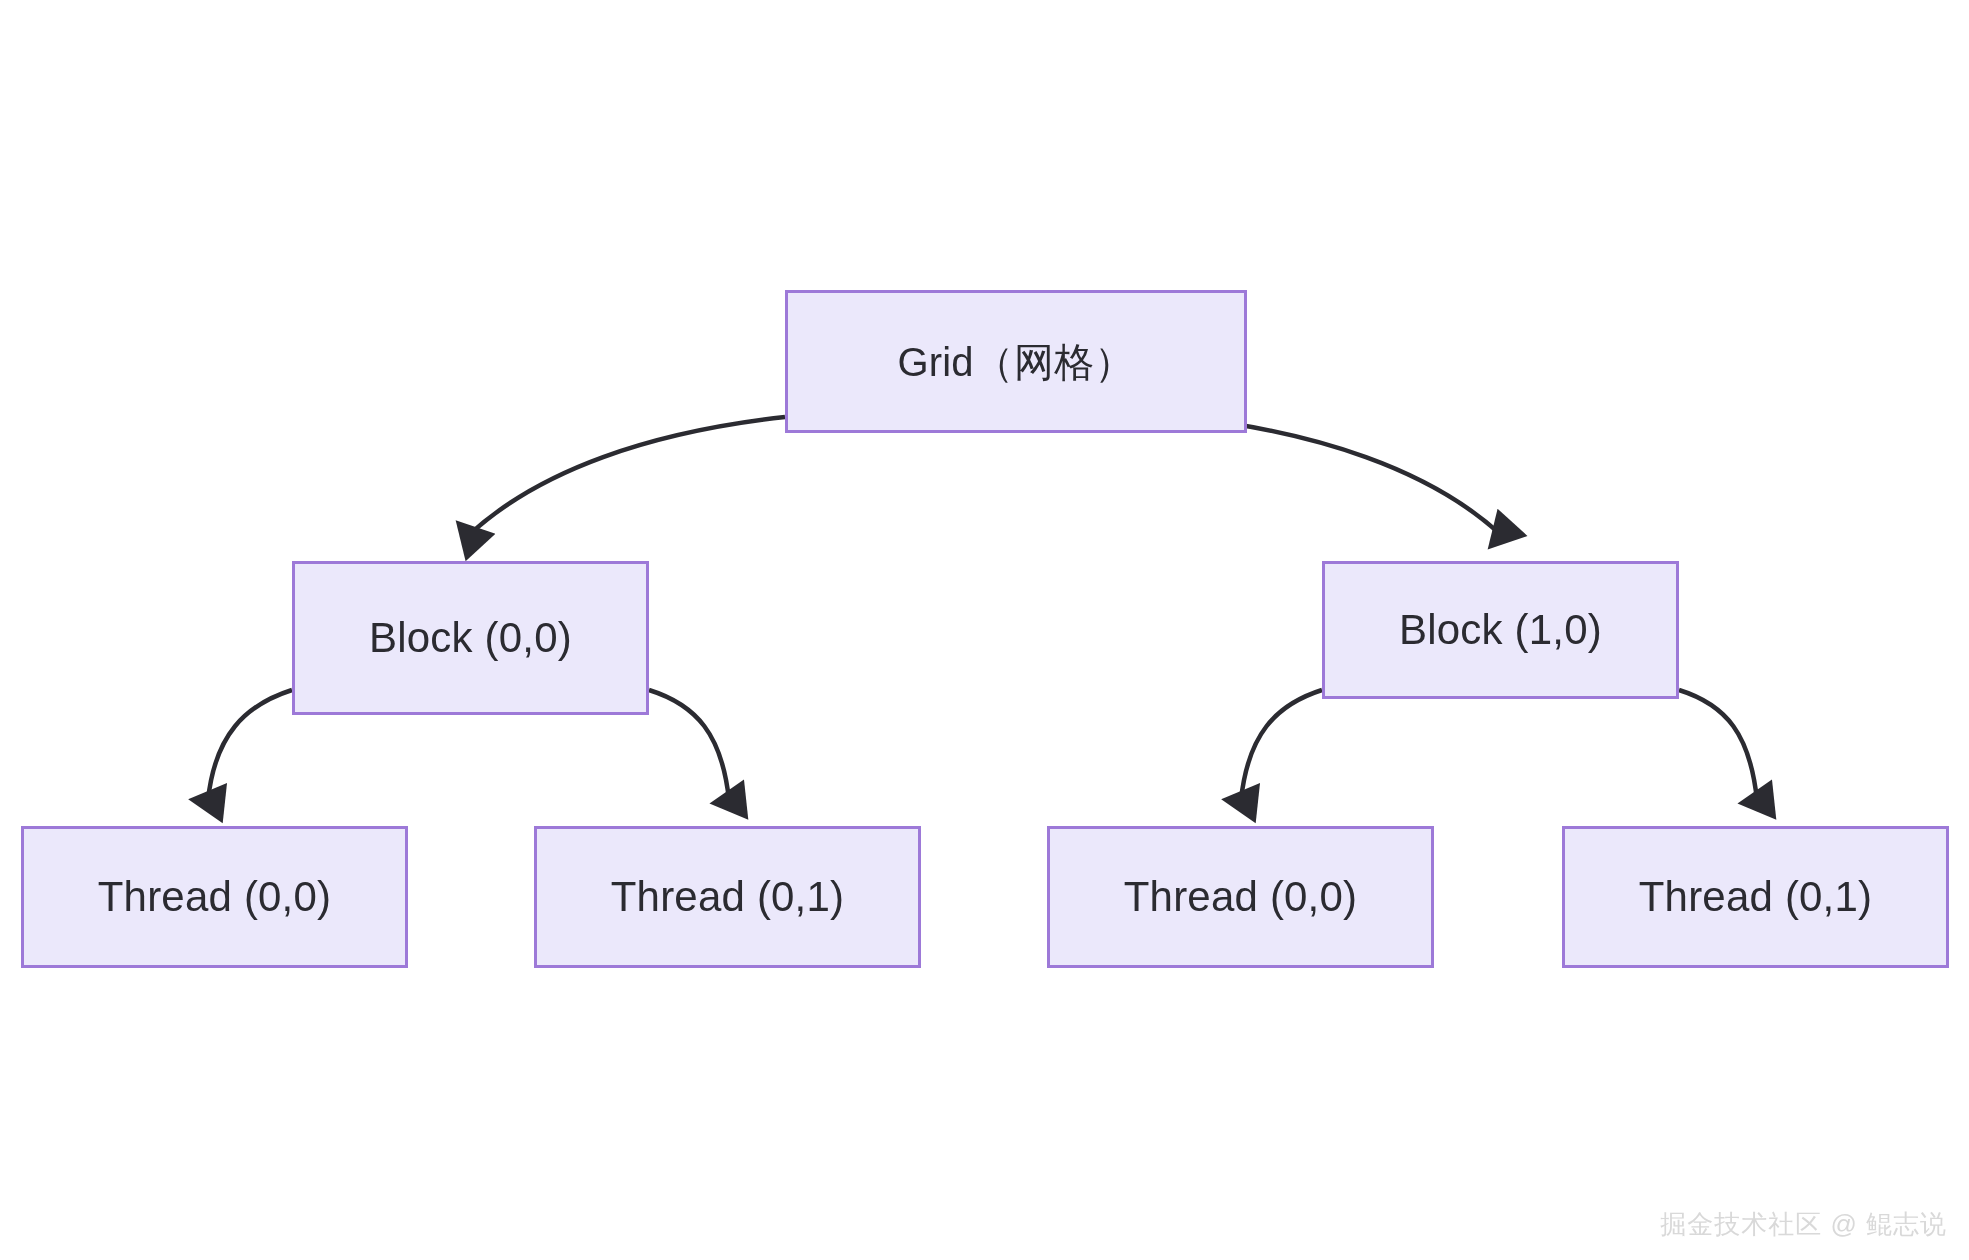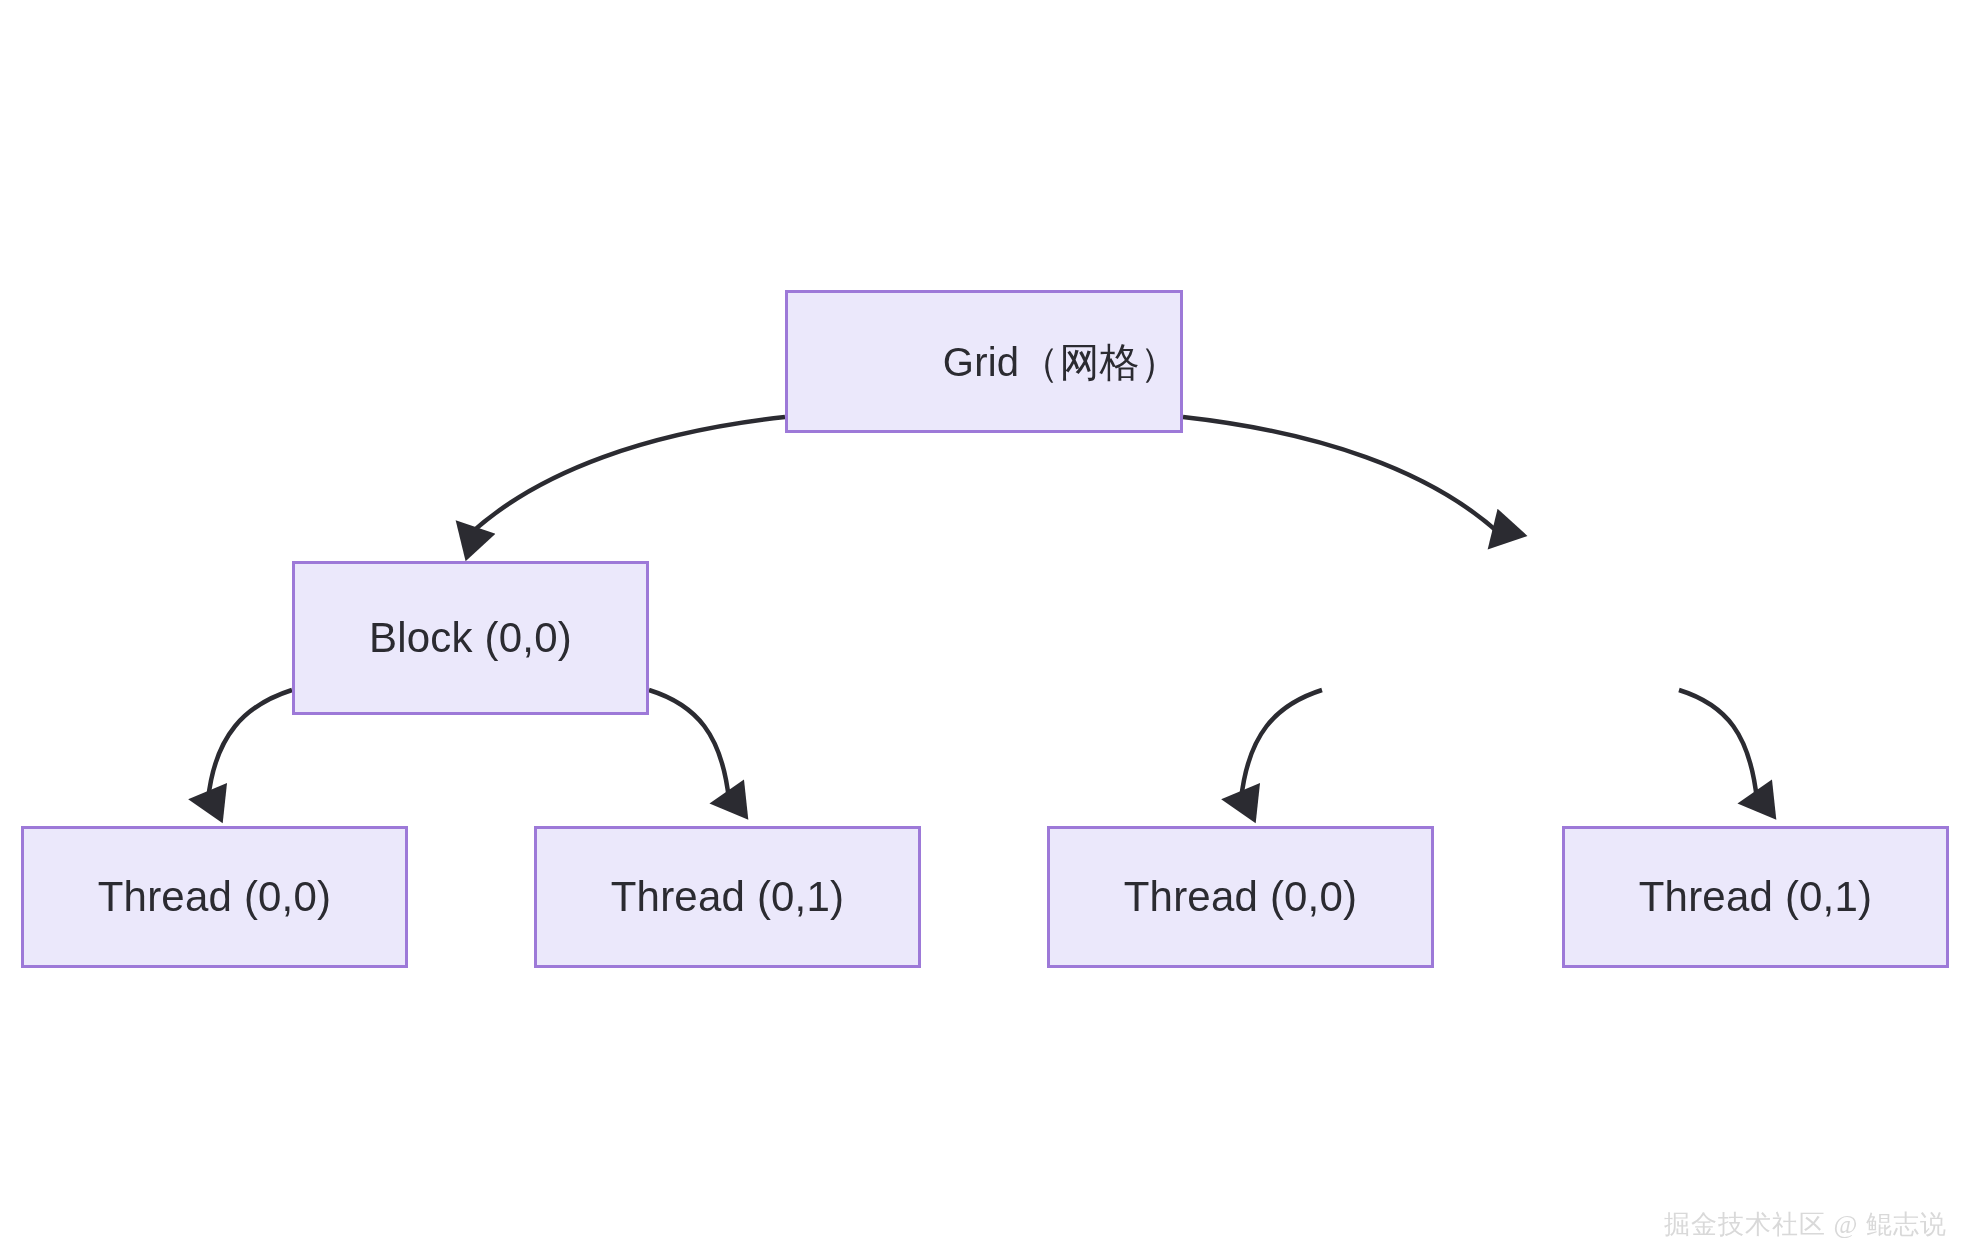--- a/index.html
+++ b/index.html
@@ -35,21 +35,21 @@
     align-items: center;
     justify-content: center;
     color: #2b2b31;
     letter-spacing: 0.2px;
     white-space: nowrap;
   }
   .node-label {
     display: block;
     line-height: 1;
   }
-  .node.grid-node      { left: 785px;  top: 290px; width: 398px; height: 143px; justify-content: flex-end; }
+  .node.grid-node      { left: 785px;  top: 290px; width: 462px; height: 143px; }
   .node.block-node-0   { left: 292px;  top: 561px; width: 357px; height: 154px; }
   .node.block-node-1   { left: 1322px; top: 561px; width: 357px; height: 138px; }
   .node.thread-node-0  { left: 21px;   top: 826px; width: 387px; height: 142px; }
   .node.thread-node-1  { left: 534px;  top: 826px; width: 387px; height: 142px; }
   .node.thread-node-2  { left: 1047px; top: 826px; width: 387px; height: 142px; }
   .node.thread-node-3  { left: 1562px; top: 826px; width: 387px; height: 142px; }
 
   .node.grid-node .node-label    { font-size: 40px; }
   .node.block-node-0 .node-label,
   .node.block-node-1 .node-label { font-size: 42px; }
@@ -60,21 +60,20 @@
 
   .watermark {
     position: absolute;
     right: 22px;
     bottom: 18px;
     font-size: 26px;
     color: #d9d9d9;
     letter-spacing: 1px;
     white-space: nowrap;
     user-select: none;
-    font-family: Liberation Serif, serif;
   }
 </style>
 </head>
 <body>
 
 <div id="canvas">
 
   <svg id="edges" viewBox="0 0 1969 1260" width="1969" height="1260" xmlns="http://www.w3.org/2000/svg">
     <defs>
       <marker id="arrowhead" markerWidth="10" markerHeight="10" refX="4.2" refY="5" orient="auto" markerUnits="strokeWidth">
@@ -96,20 +95,23 @@
   </svg>
 
   <div class="node grid-node">
     <span class="node-label">Grid（网格）</span>
   </div>
 
   <div class="node block-node-0">
     <span class="node-label">Block (0,0)</span>
   </div>
 
+  <div class="node block-node-1">
+    <span class="node-label">Block (1,0)</span>
+  </div>
 
   <div class="node thread-node-0">
     <span class="node-label">Thread (0,0)</span>
   </div>
 
   <div class="node thread-node-1">
     <span class="node-label">Thread (0,1)</span>
   </div>
 
   <div class="node thread-node-2">

